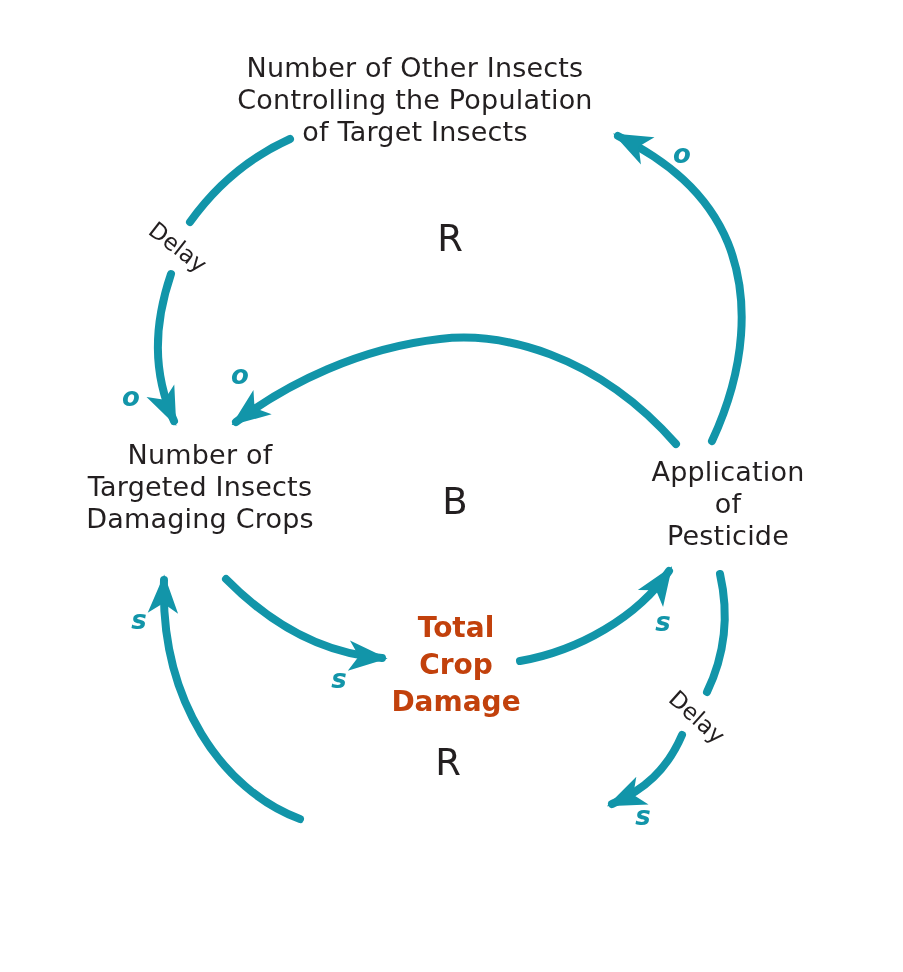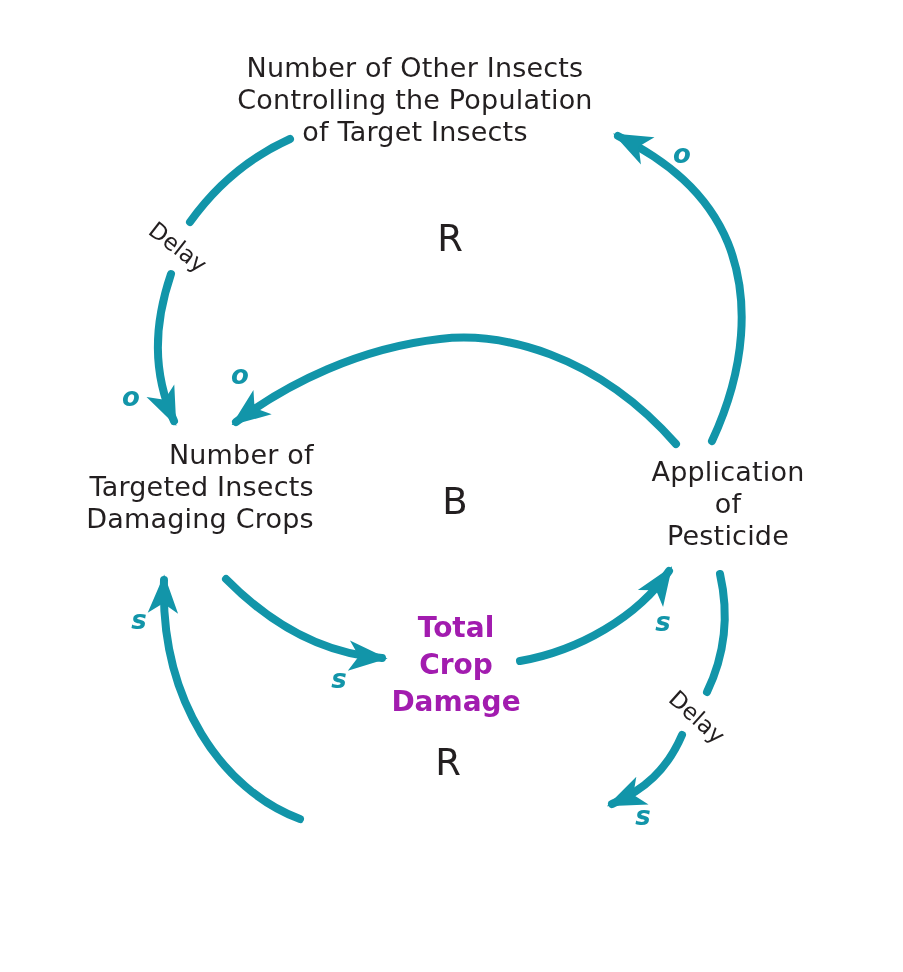--- a/index.html
+++ b/index.html
@@ -29,21 +29,21 @@
     text-align: center;
     color: #231F20;
   }
   .node {
     font-size: 27px;
     line-height: 32px;
     font-weight: 500;
     letter-spacing: 0.2px;
   }
   .node-teal {
-    color: #a21caf;
+    color: #c2410c;
     font-size: 28px;
     line-height: 37px;
     font-weight: 600;
   }
   .loop-letter {
     font-size: 37px;
     font-weight: 500;
   }
   .delay {
     font-size: 23px;
@@ -94,21 +94,21 @@
   <div class="label loop-letter" style="left:450px; top:238px;">R</div>
 
   <div class="label delay delay-left" style="left:178px; top:247px;">Delay</div>
 
   <div class="label polarity" style="left:131px; top:397px;">o</div>
 
   <div class="label polarity" style="left:240px; top:375px;">o</div>
 
   <div class="label polarity" style="left:682px; top:154px;">o</div>
 
-  <div class="label node" style="left:200px; top:487px;text-align:right;">Number of
+  <div class="label node" style="left:200px; top:487px;">Number of
 Targeted Insects
 Damaging Crops</div>
 
   <div class="label loop-letter" style="left:455px; top:501px;">B</div>
 
   <div class="label node" style="left:728px; top:504px;">Application
 of
 Pesticide</div>
 
   <div class="label node-teal" style="left:456px; top:664px;">Total

